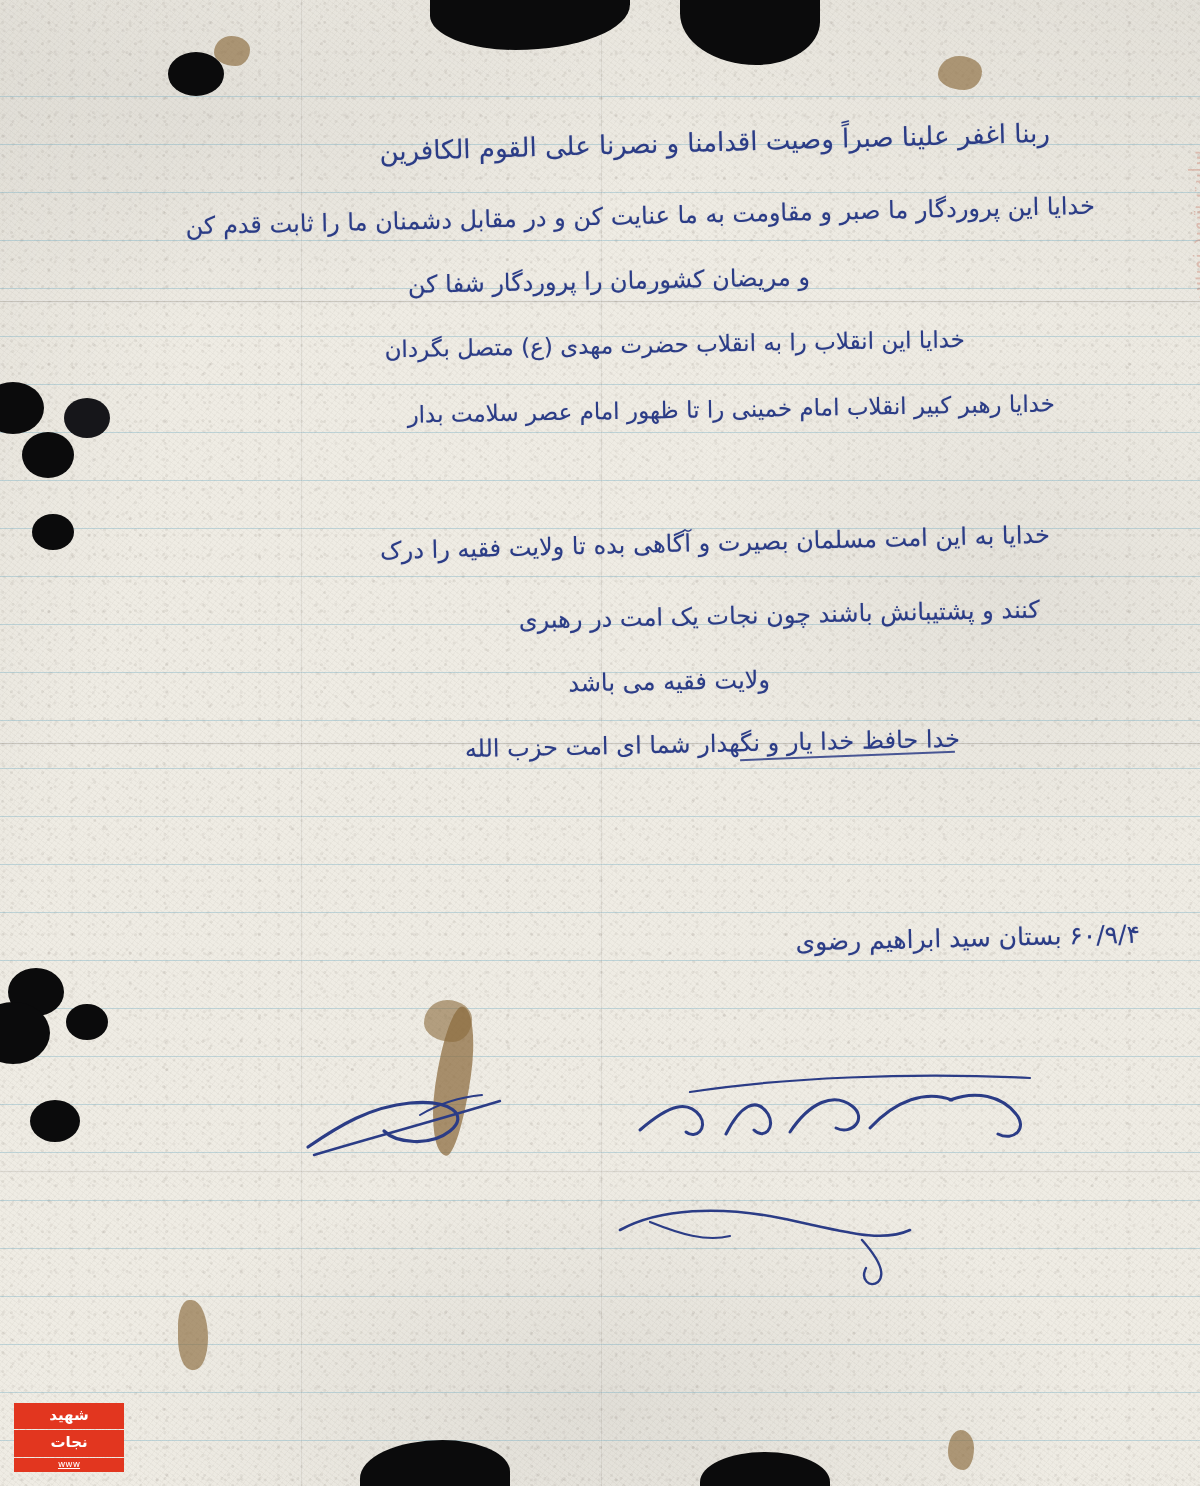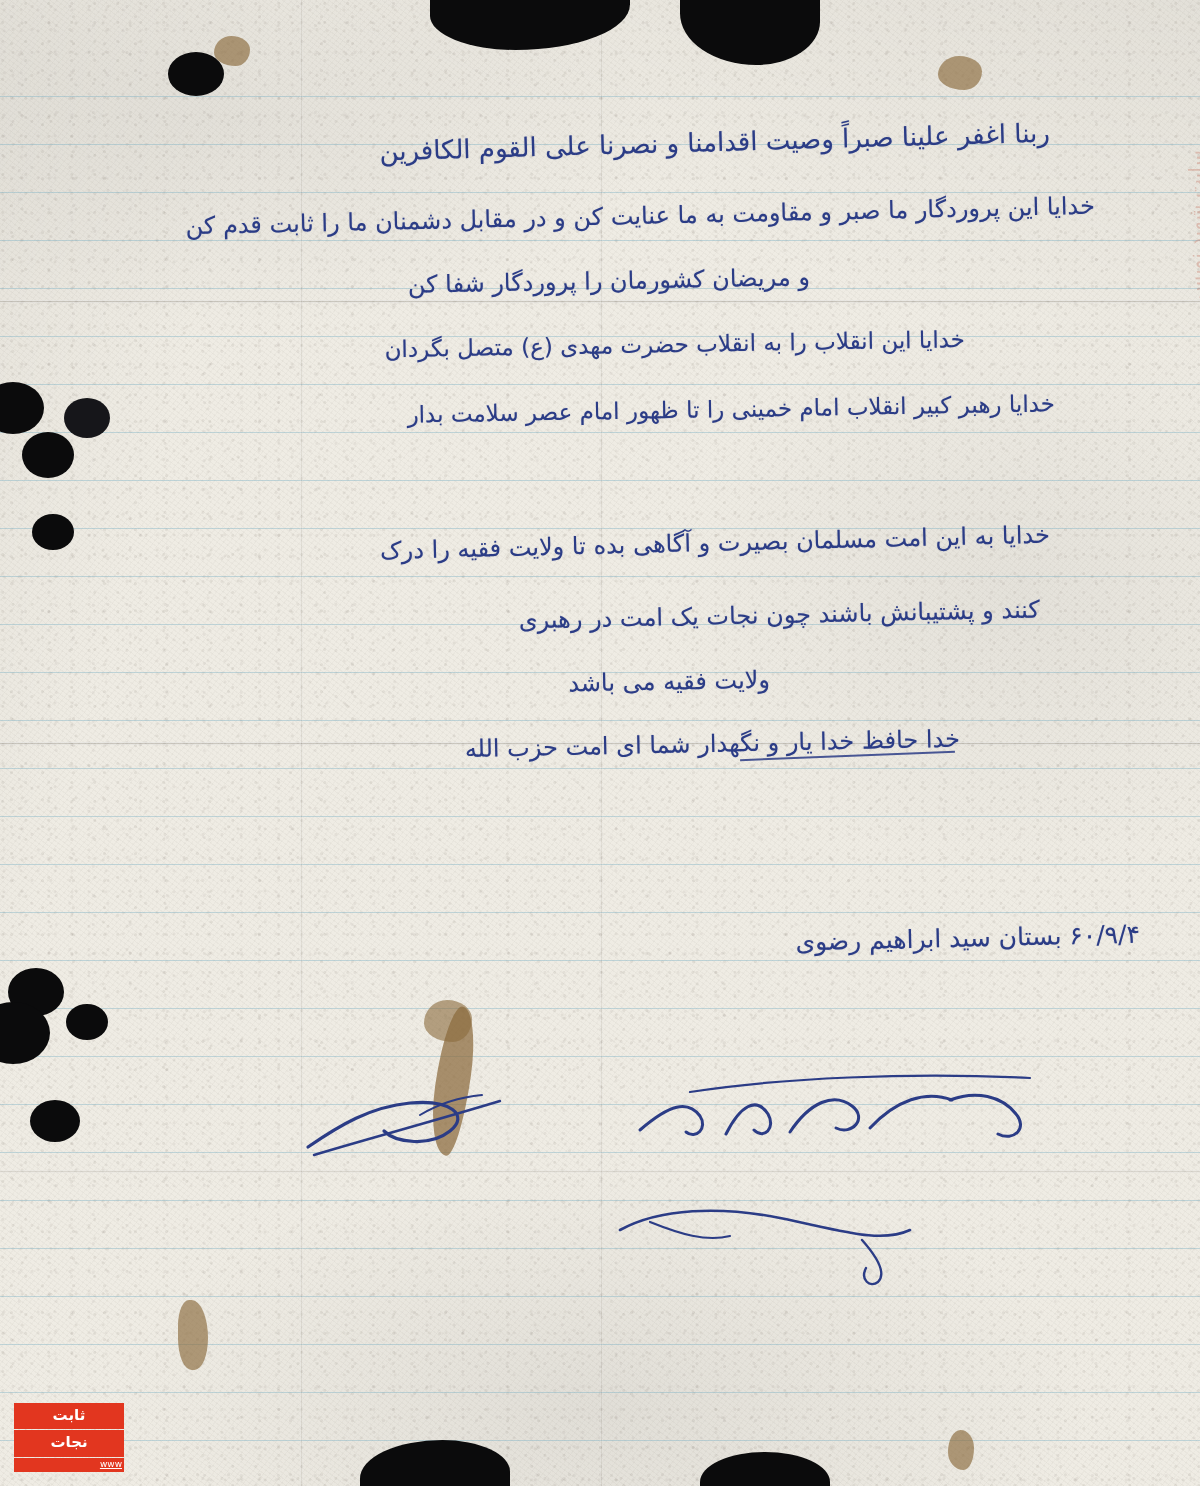--- a/index.html
+++ b/index.html
@@ -156,20 +156,21 @@
     line-height: 1.25;
     text-align: center;
     padding: 3px 4px 5px;
     font-weight: bold;
     direction: rtl;
   }
   .wm-corner .sub {
     background: #e2361f;
     color: #fff;
     font-size: 9px;
+    text-align: center;
     padding: 1px 2px 3px;
     direction: rtl;
     text-decoration: underline;
   }
   .wm-side {
     position: absolute;
     top: 150px;
     right: 16px;
     transform: rotate(-90deg);
     transform-origin: right top;
@@ -262,18 +263,18 @@
     <svg width="340" height="90" viewBox="0 0 340 90">
       <path d="M10,30 C50,8 110,6 170,18 C230,30 270,44 300,30" fill="none" stroke="#2b3c86" stroke-width="2.6" stroke-linecap="round"></path>
       <path d="M40,22 C70,34 96,42 120,36" fill="none" stroke="#2b3c86" stroke-width="2.2" stroke-linecap="round"></path>
       <path d="M252,40 C268,58 276,74 268,82 C260,88 250,80 256,68" fill="none" stroke="#2b3c86" stroke-width="2.4" stroke-linecap="round"></path>
     </svg>
   </div>
 
   <div class="wm-side">سایت شهید نویس</div>
 
   <div class="wm-corner">
-    <div class="bar">ثابت</div>
+    <div class="bar">شهید</div>
     <div class="bar" style="margin-top:1px;">نجات</div>
     <div class="sub" style="margin-top:1px;">www</div>
   </div>
 
 </div>
 
 </body></html>

